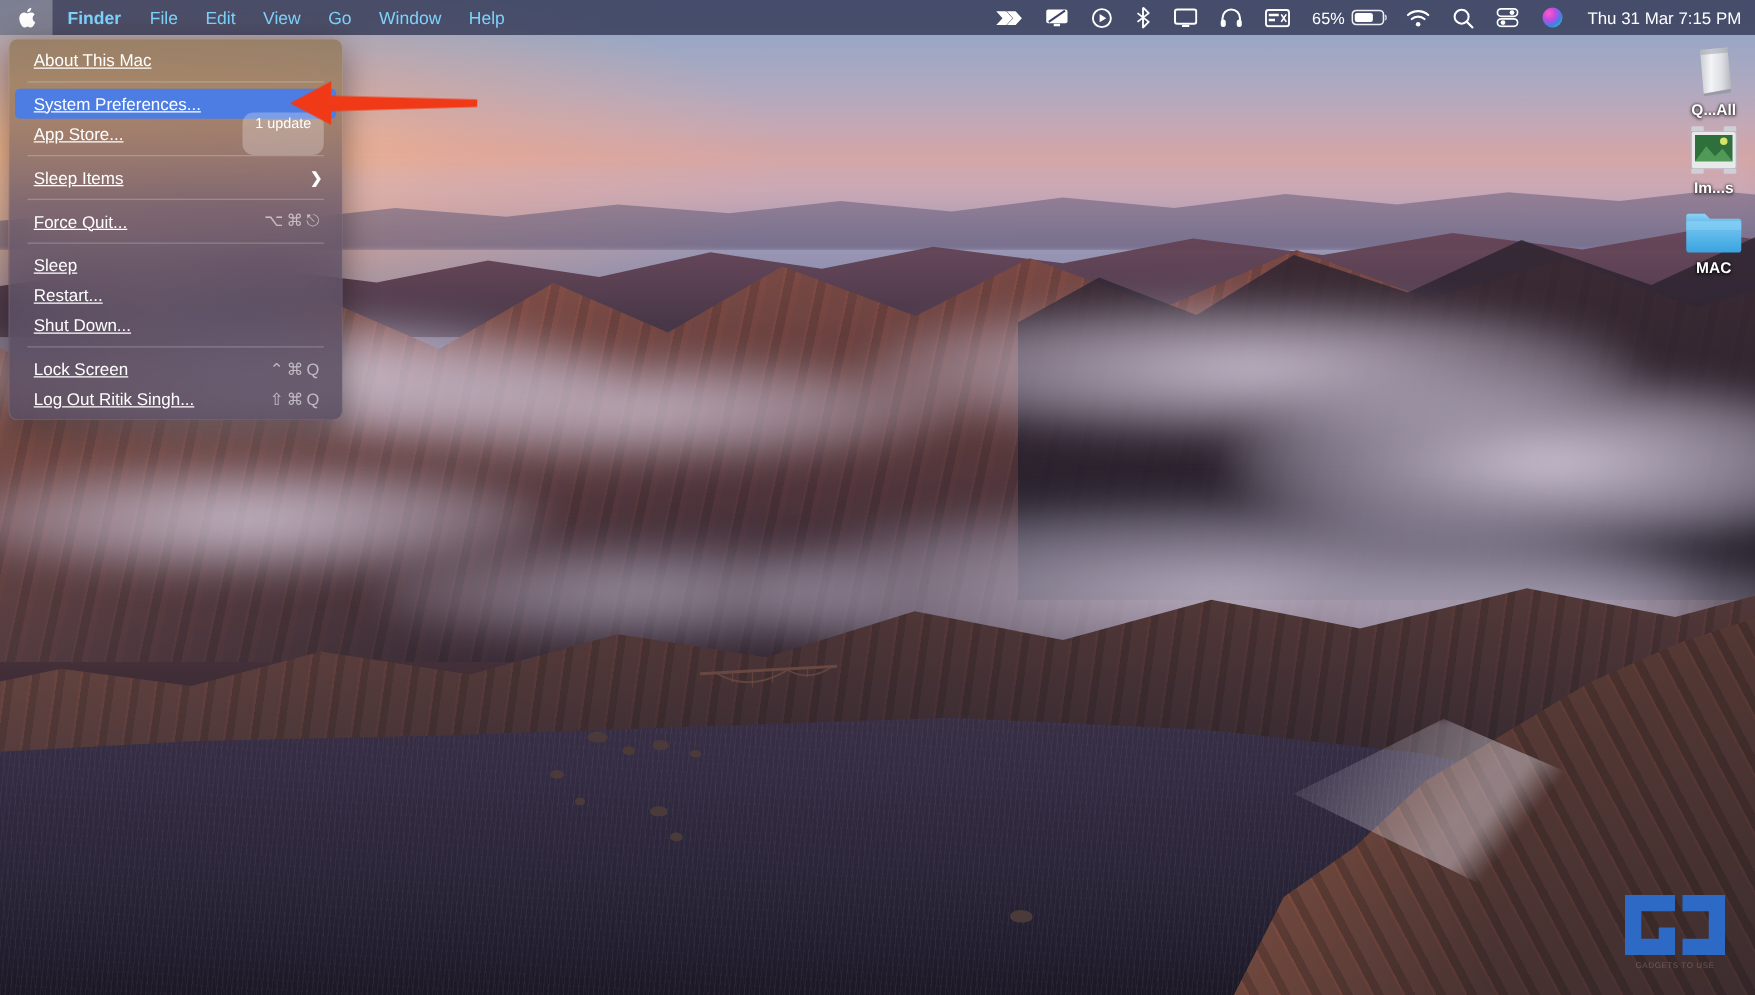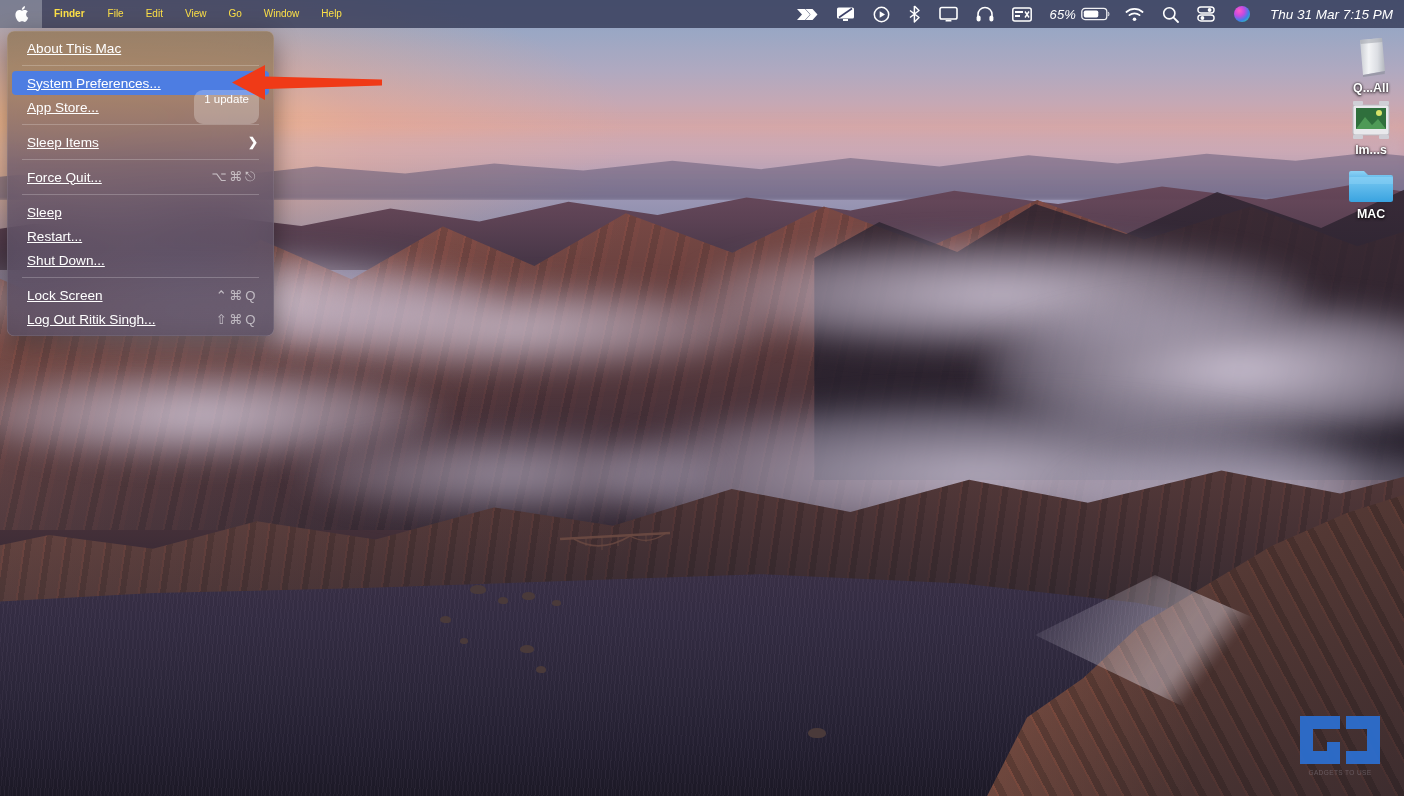--- a/index.html
+++ b/index.html
@@ -244,42 +244,41 @@
     font-size: 13.5px;
   }
 
   #menubar-left { display: flex; align-items: center; height: 100%; }
 
   .mb-item {
     height: 100%;
     padding: 0 11px;
     display: flex;
     align-items: center;
-    color: #fde047;
-    font-size: 10px;
+    color: #7dd3fc;
+    font-size: 14px;
     line-height: 1;
     white-space: nowrap;
     cursor: default;
   }
   .mb-item.bold { font-weight: bold; padding: 0 12px; }
 
   #apple-menu-button {
     height: 100%;
     width: 42px;
     display: flex; align-items: center; justify-content: center;
     background: rgba(255,255,255,0.28);
   }
 
   #menubar-right {
     margin-left: auto;
     display: flex;
     align-items: center;
     height: 100%;
     padding-right: 9px;
-    font-style: italic;
   }
   .mb-status {
     height: 100%;
     display: flex; align-items: center; justify-content: center;
     padding: 0 9px;
     color: #fff;
   }
   #battery-pct { font-size: 13px; padding-right: 5px; padding-left: 9px; letter-spacing: 0.1px;}
   #clock { font-size: 13.5px; padding: 0 2px 0 10px; white-space: nowrap; }
 

